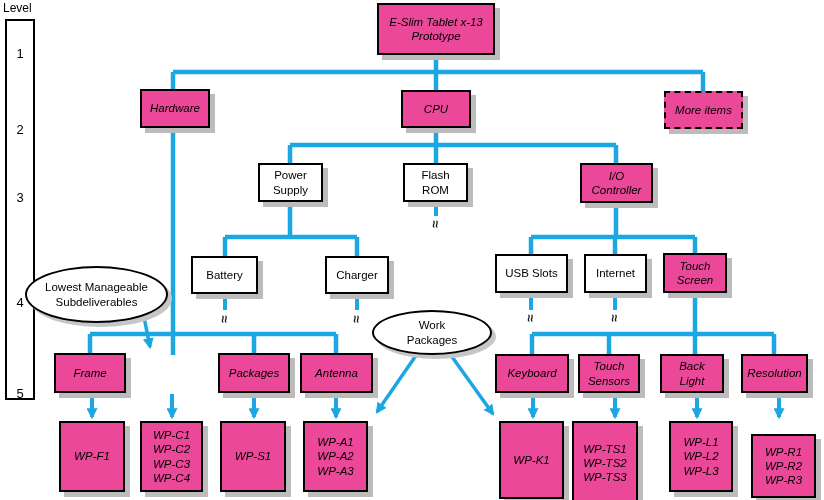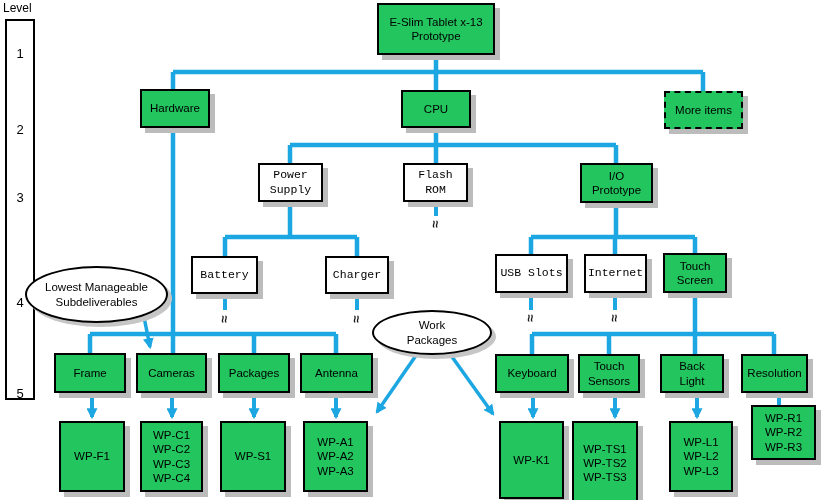--- a/index.html
+++ b/index.html
@@ -9,22 +9,22 @@
     overflow:hidden;
     padding-left:44px;
   }
   #wires{position:absolute;left:0;top:0;width:824px;height:500px;}
   .node{
     position:absolute;box-sizing:border-box;border:2px solid #000;
     display:flex;align-items:center;justify-content:center;text-align:center;
     font-size:11.5px;line-height:1.22;white-space:pre-line;
     box-shadow:5px 5px 0 #bcbcbc;z-index:2;
   }
-  .blue{background:#22c55e;}
-  .white{background:#ffffff;font-family:Liberation Mono, monospace;}
+  .blue{background:#ec4899;font-style:italic;}
+  .white{background:#ffffff;}
   .dashed{border:2.5px dashed #000;}
   .ellipse{
     position:absolute;box-sizing:border-box;border:2px solid #000;border-radius:50%;
     background:#ffffff;display:flex;align-items:center;justify-content:center;
     text-align:center;font-size:11.5px;line-height:1.25;white-space:pre-line;
     box-shadow:4px 4px 0 #c6c6c6;z-index:4;
   }
   .brk{
     position:absolute;width:14px;height:14px;z-index:3;
     display:flex;align-items:center;justify-content:center;
@@ -92,37 +92,36 @@
 
   <div class="node blue" style="left:140px;top:89px;width:70px;height:39px">Hardware</div>
   <div class="node blue dashed" style="left:664px;top:91px;width:79px;height:38px">More items</div>
   <div class="node blue" style="left:401px;top:90px;width:70px;height:38px">CPU</div>
 
   <div class="node white" style="left:258px;top:163px;width:65px;height:39px">Power
 Supply</div>
   <div class="node white" style="left:403px;top:163px;width:65px;height:39px">Flash
 ROM</div>
   <div class="node blue" style="left:580px;top:163px;width:73px;height:40px">I/O
-Prototype</div>
+Controller</div>
 
   <div class="node white" style="left:191px;top:256px;width:67px;height:38px">Battery</div>
   <div class="node white" style="left:325px;top:256px;width:64px;height:38px">Charger</div>
   <div class="node white" style="left:495px;top:254px;width:73px;height:39px">USB Slots</div>
   <div class="node white" style="left:584px;top:254px;width:63px;height:39px">Internet</div>
   <div class="node blue" style="left:663px;top:253px;width:64px;height:40px">Touch
 Screen</div>
 
   <span class="brk" style="left:429px;top:217px">≈</span>
   <span class="brk" style="left:218px;top:312px">≈</span>
   <span class="brk" style="left:350px;top:312px">≈</span>
   <span class="brk" style="left:524px;top:311px">≈</span>
   <span class="brk" style="left:608px;top:311px">≈</span>
 
   <div class="node blue" style="left:54px;top:353px;width:72px;height:40px">Frame</div>
-  <div class="node blue" style="left:136px;top:353px;width:71px;height:40px">Cameras</div>
   <div class="node blue" style="left:218px;top:353px;width:72px;height:40px">Packages</div>
   <div class="node blue" style="left:300px;top:353px;width:73px;height:40px">Antenna</div>
   <div class="node blue" style="left:495px;top:354px;width:74px;height:39px">Keyboard</div>
   <div class="node blue" style="left:578px;top:354px;width:62px;height:39px">Touch
 Sensors</div>
   <div class="node blue" style="left:660px;top:354px;width:64px;height:39px">Back
 Light</div>
   <div class="node blue" style="left:741px;top:354px;width:67px;height:39px">Resolution</div>
 
   <div class="node blue" style="left:59px;top:421px;width:66px;height:71px">WP-F1</div>
@@ -134,21 +133,21 @@
   <div class="node blue" style="left:303px;top:421px;width:65px;height:71px">WP-A1
 WP-A2
 WP-A3</div>
   <div class="node blue" style="left:499px;top:421px;width:65px;height:78px">WP-K1</div>
   <div class="node blue" style="left:572px;top:421px;width:66px;height:84px">WP-TS1
 WP-TS2
 WP-TS3</div>
   <div class="node blue" style="left:669px;top:421px;width:64px;height:71px">WP-L1
 WP-L2
 WP-L3</div>
-  <div class="node blue" style="left:751px;top:405px;width:65px;height:55px">WP-R1
+  <div class="node blue" style="left:751px;top:434px;width:65px;height:64px">WP-R1
 WP-R2
 WP-R3</div>
 
   <div class="ellipse" style="left:372px;top:310px;width:120px;height:45px">Work
 Packages</div>
   <div class="ellipse" style="left:25px;top:266px;width:143px;height:57px">Lowest Manageable
 Subdeliverables</div>
 
 </div>
 

